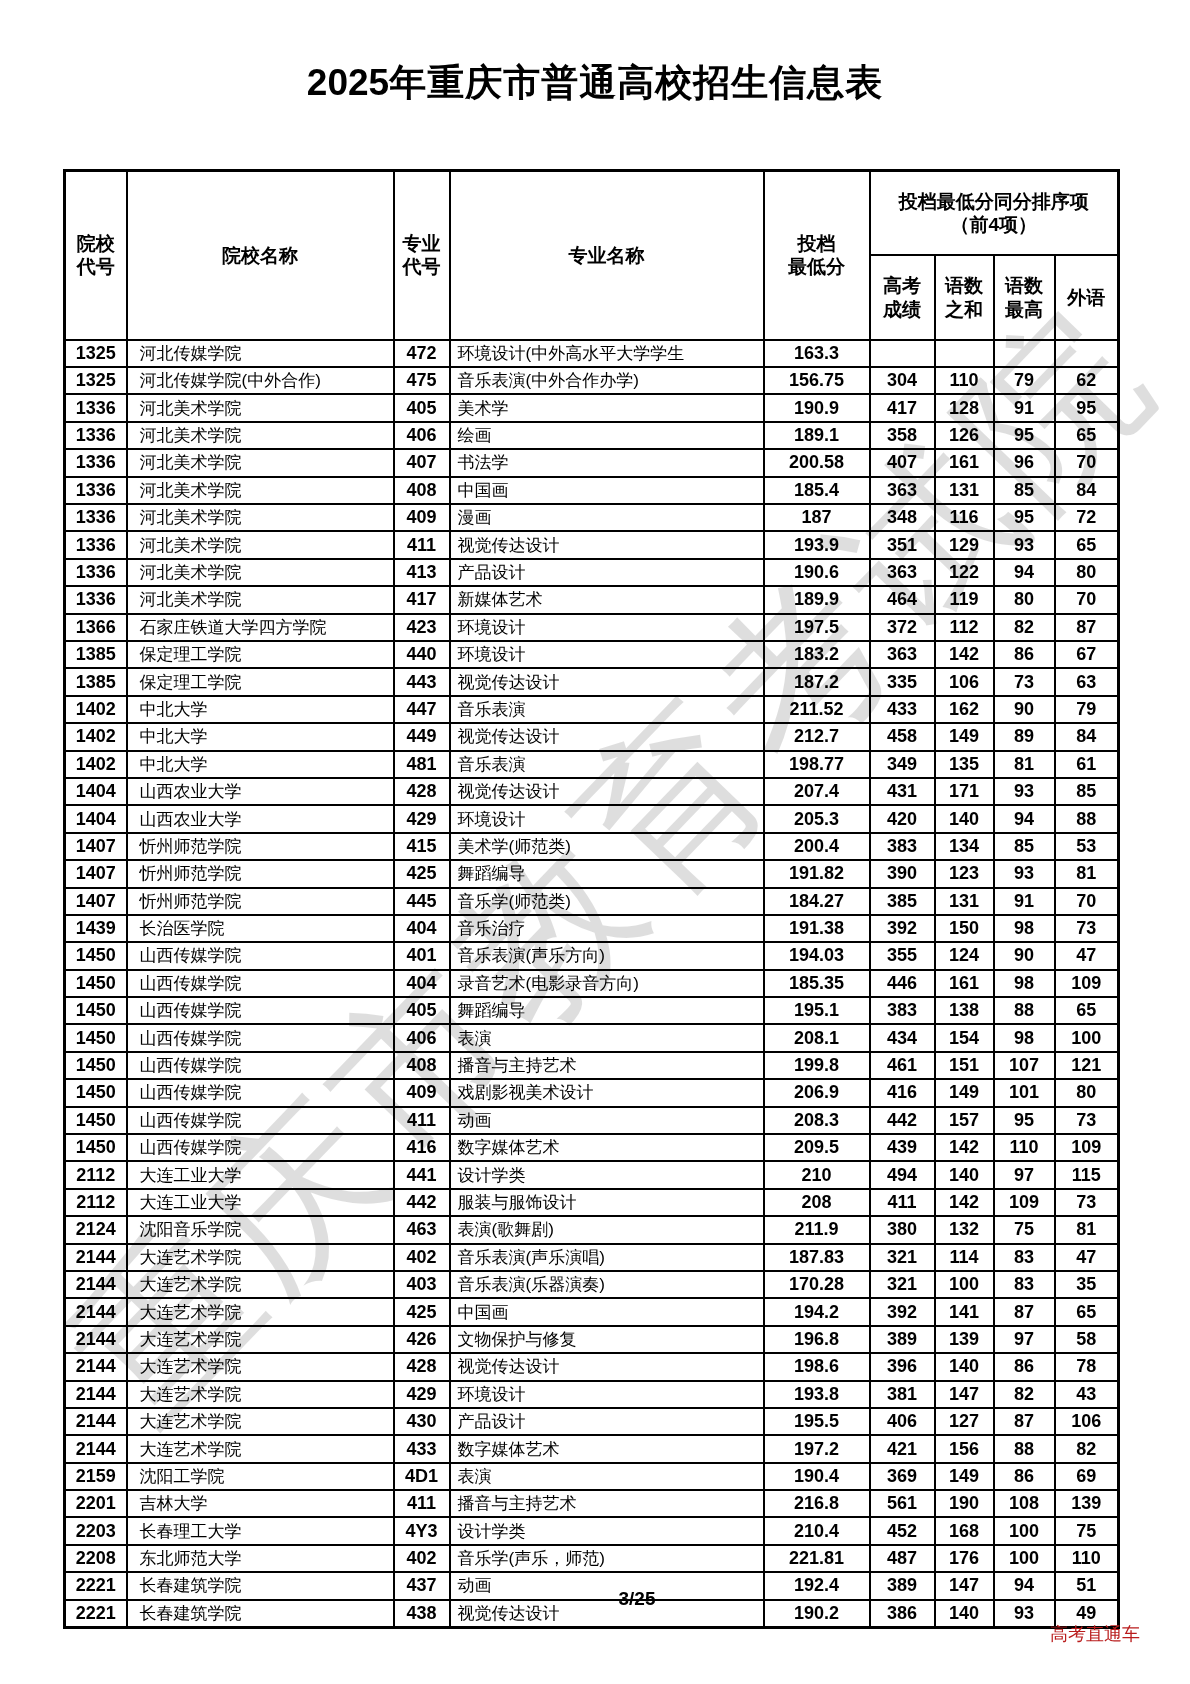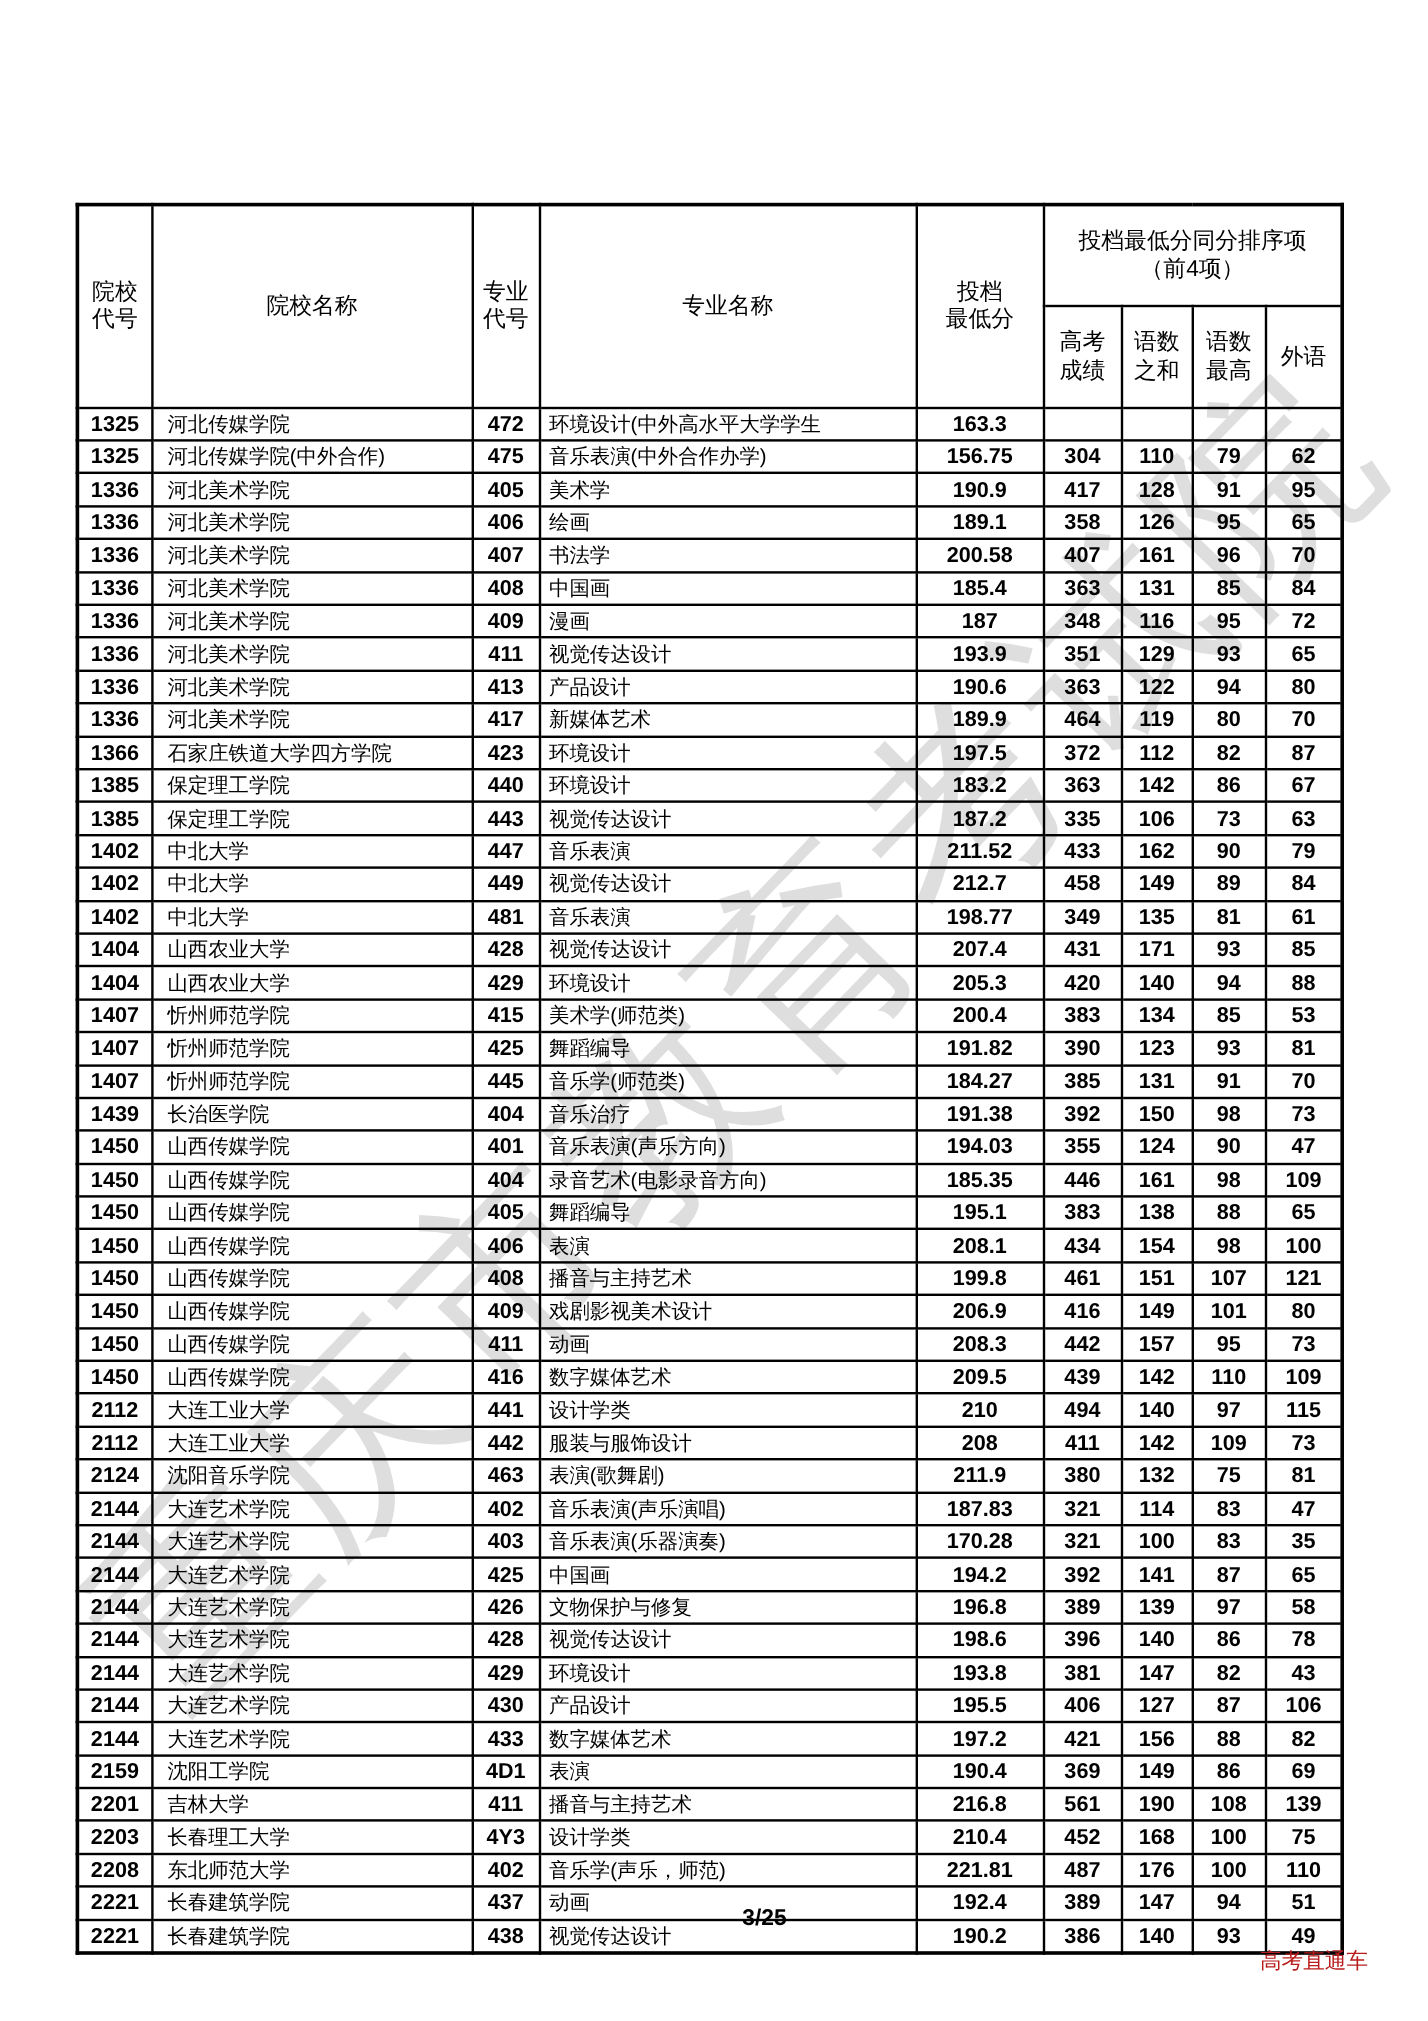--- a/index.html
+++ b/index.html
@@ -22,21 +22,21 @@
     font-size:172px; letter-spacing:10px; white-space:nowrap;
     color:rgba(0,0,0,0.13); z-index:1; font-weight:400; pointer-events:none;
   }
   table.tbl {
     position:absolute; left:63px; top:169px; width:1054px;
     border-collapse:collapse; table-layout:fixed; z-index:2;
     border:3px solid #000;
   }
   .tbl th, .tbl td { border:2px solid #000; overflow:hidden; }
   thead th {
-    font-weight:400; font-size:19px; text-align:center; vertical-align:middle;
+    font-weight:700; font-size:19px; text-align:center; vertical-align:middle;
     white-space:pre-line; line-height:1.22; padding:18px 2px; background:transparent;
   }
   thead tr.h1 { height:64px; }
   thead tr.h2 { height:45px; }
   tbody tr { height:27.4px; }
   tbody td {
     font-size:17px; padding:0 4px; white-space:nowrap; vertical-align:middle;
   }
   td.c-code  { text-align:center; font-weight:700; font-size:18px;margin-top:40px; }
   td.c-college { text-align:left; padding-left:12px; }
@@ -51,20 +51,21 @@
   }
   .brand {
     position:absolute; top:1622px; right:50px; font-size:18px; color:#b91c1c; z-index:2;
   }
 </style>
 </head>
 <body>
 
 <div class="page">
 
+  <div class="title"><span class="year">2025</span><span>年重庆市普通高校招生信息表</span></div>
 
 
   <div class="watermark">重庆市教育考试院</div>
 
   <table class="tbl">
     <colgroup>
       <col style="width:62px">
         <col style="width:267px">
         <col style="width:56px">
       <col style="width:314px">

